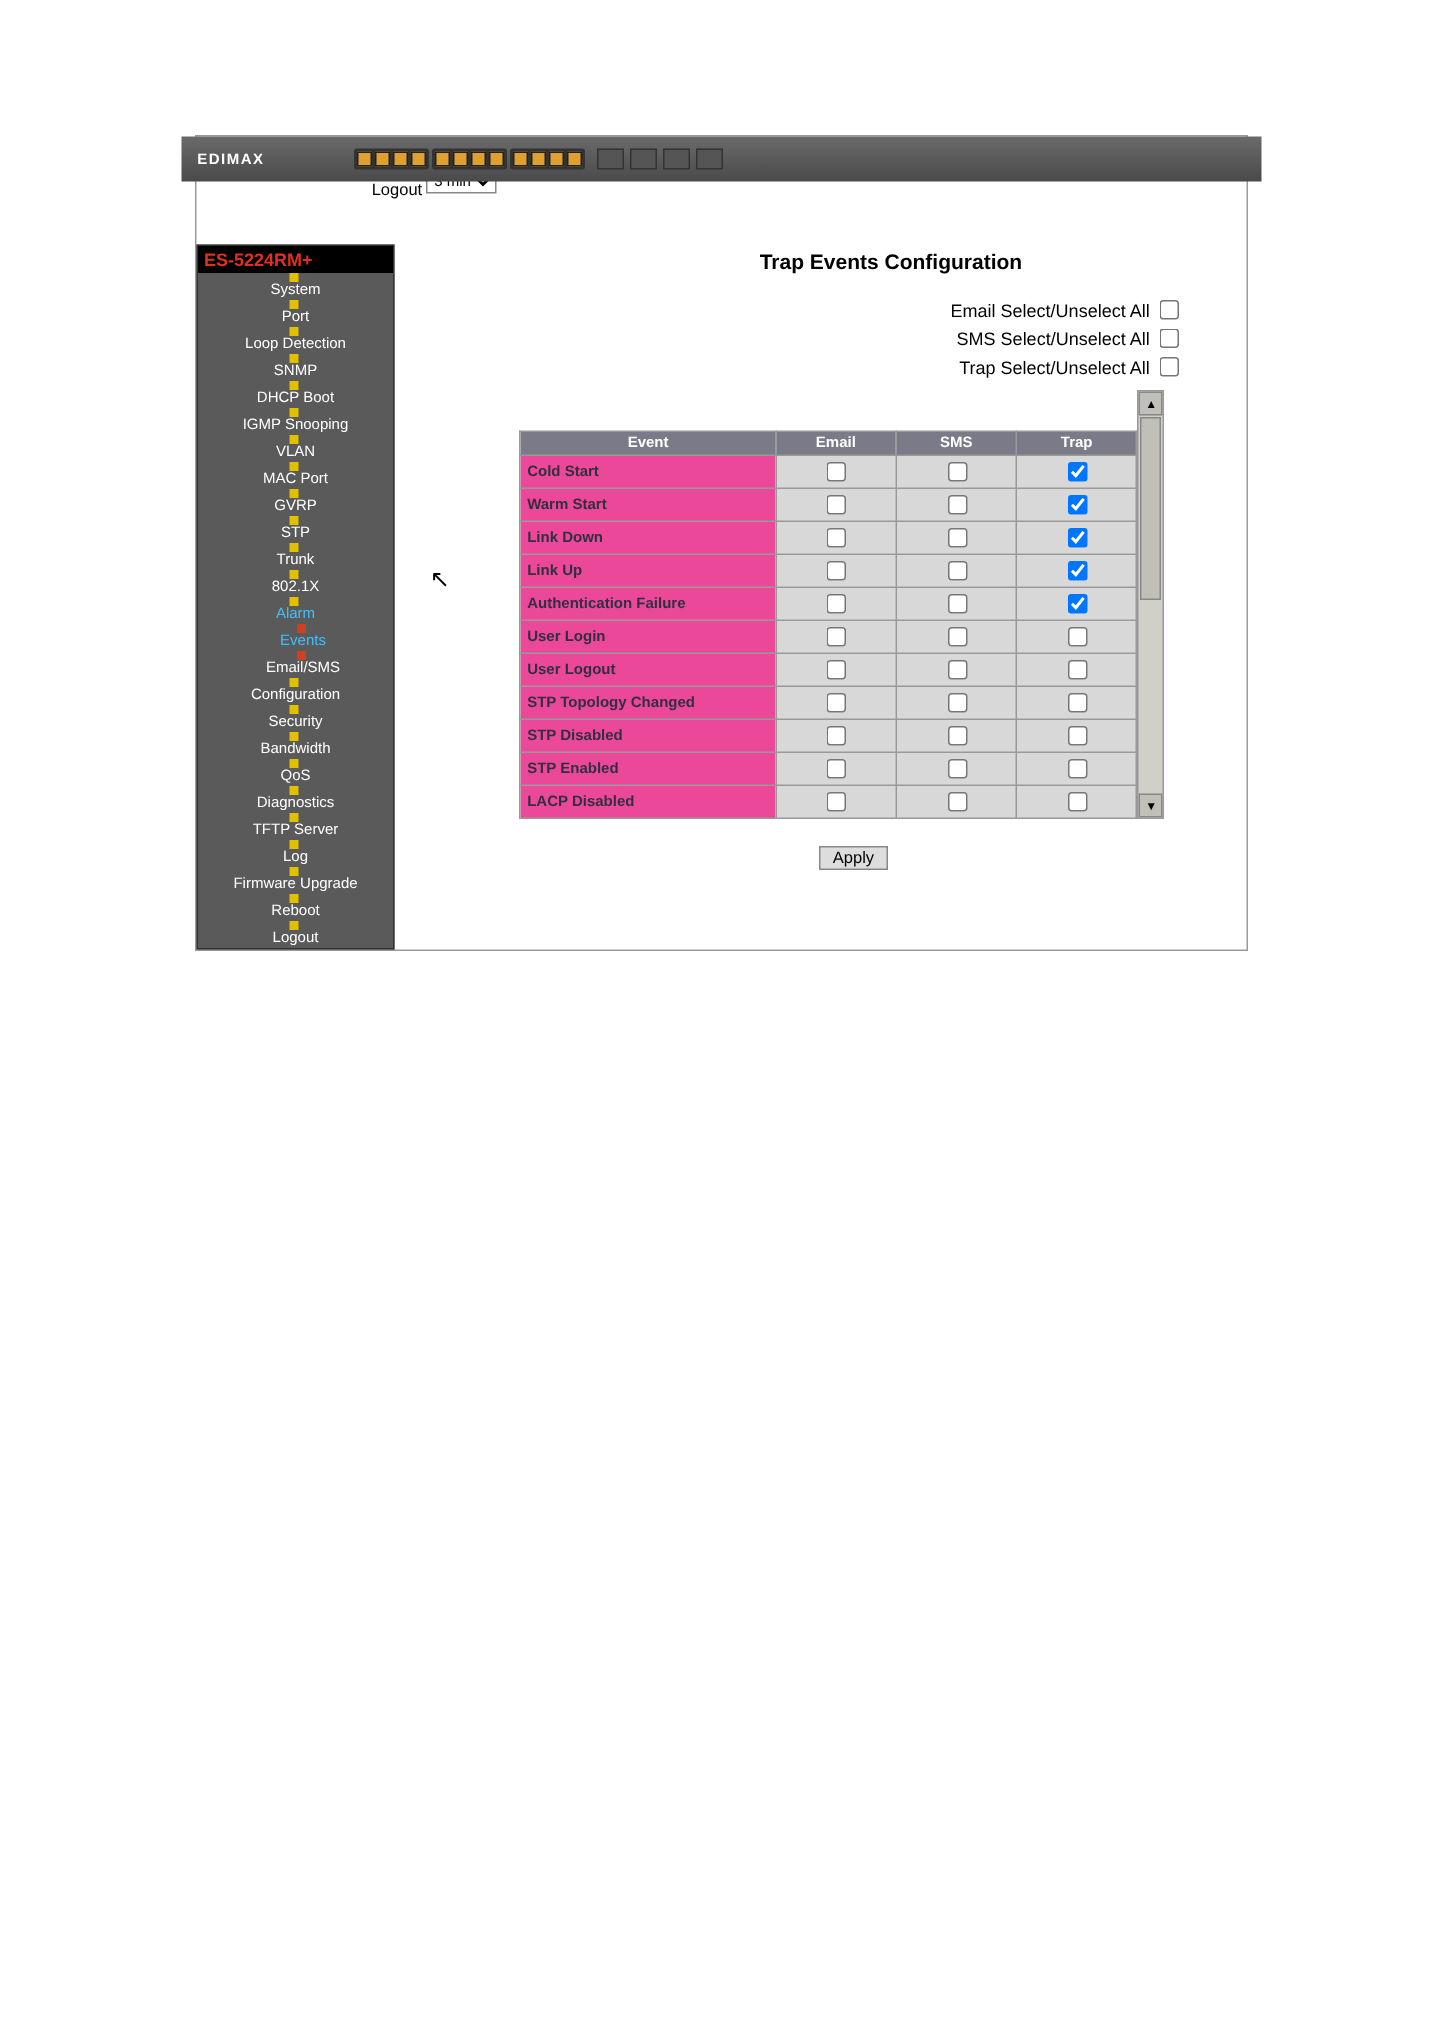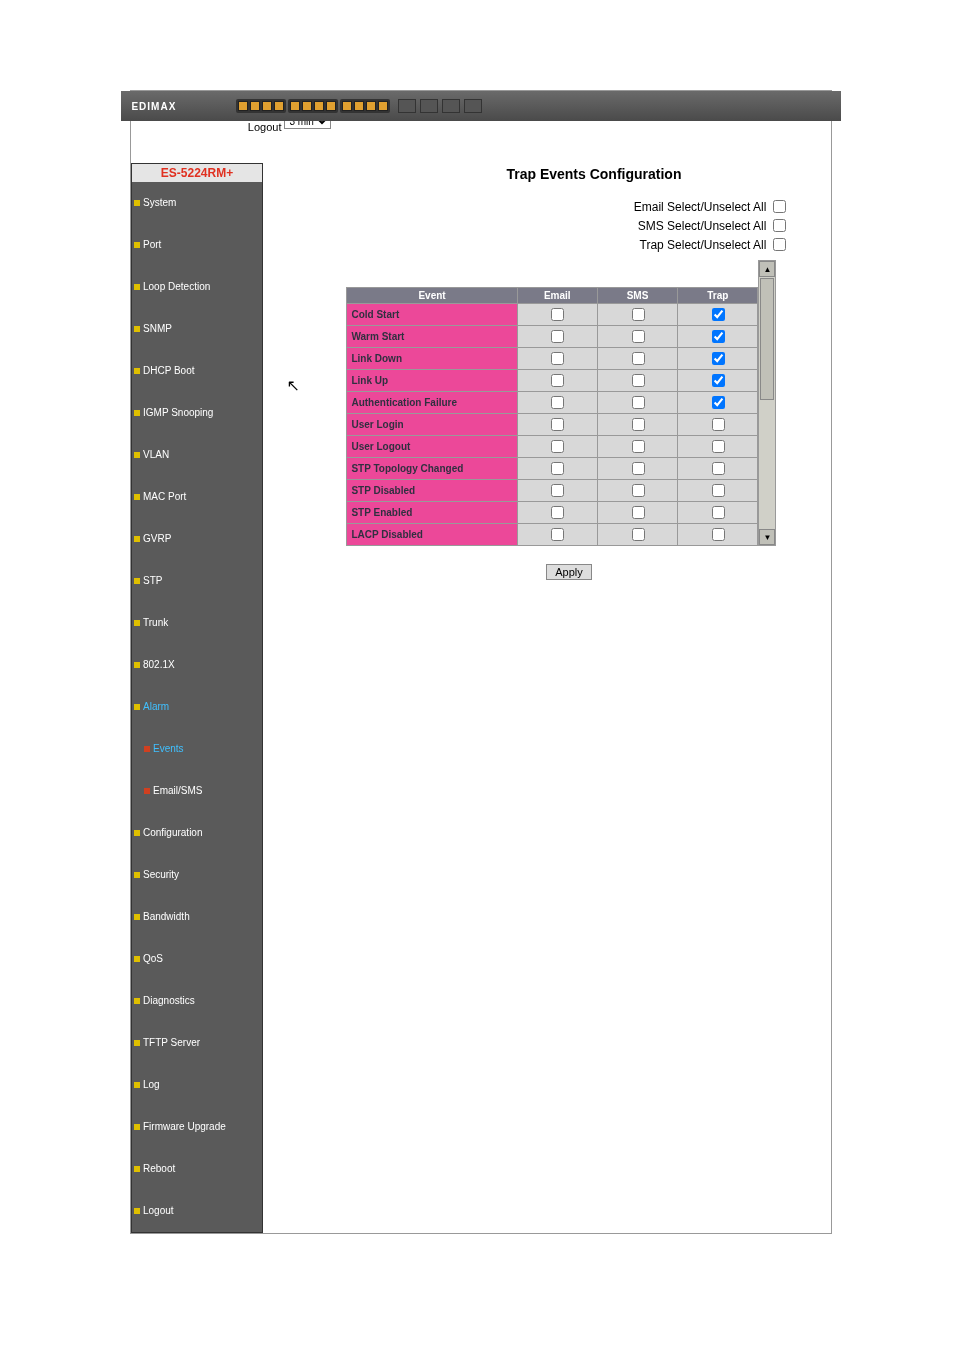--- a/index.html
+++ b/index.html
@@ -102,35 +102,36 @@
       flex: 1;
       padding-top: 0px;
     }
     .nav-box {
       margin-top: 20px;
       width: 130px;
       background: #5a5a5a;
       border: 1px solid #333;
     }
     .nav-title {
-      background: #e5e5e5;
+      background: #000000;
       color: #e03020;
       font-weight: bold;
       font-size: 12px;
       padding: 2px 4px;
-      text-align: center;
+      text-align: left;
     }
     .nav-item {
       display: flex;
       align-items: center;
-      padding: 15px 2px;
+      padding: 0px 2px;
       font-size: 10px;
       color: #fff;
       cursor: pointer;
       line-height: 12px;
+      flex-direction: column;
     }
     .nav-item.sub {
       padding-left: 12px;
     }
     .nav-item.highlight {
       color: #40c0ff;
     }
     .nav-bullet {
       width: 6px;
       height: 6px;

